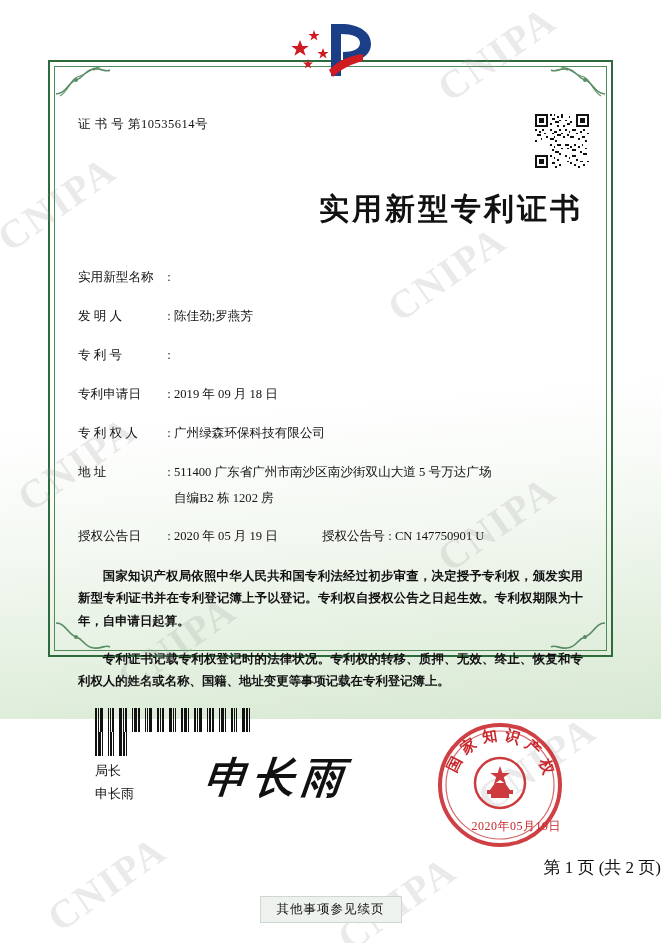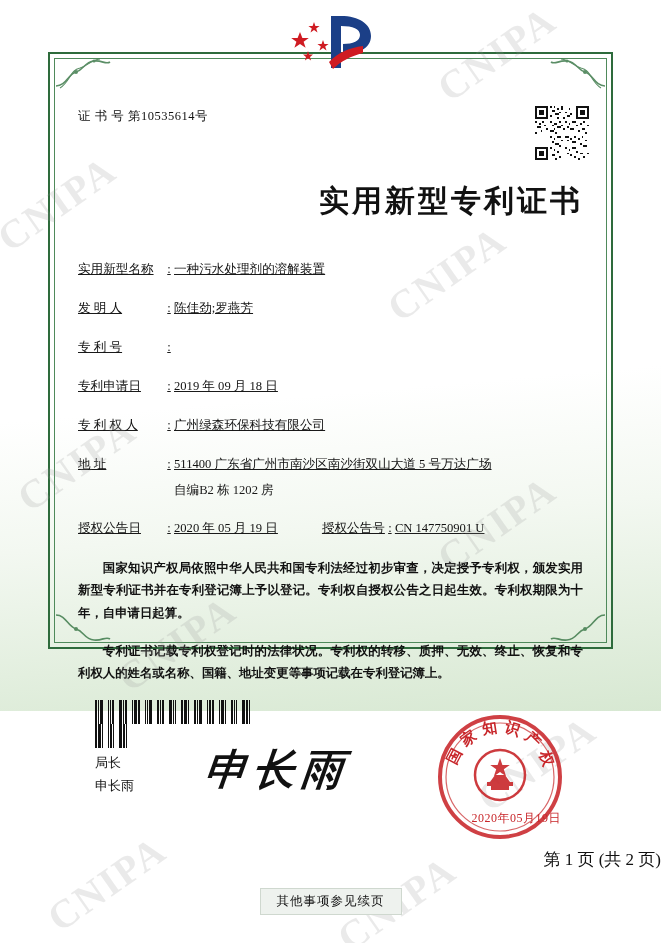--- a/index.html
+++ b/index.html
@@ -31,21 +31,21 @@
     letter-spacing: 2px;
     white-space: nowrap;
     transform: rotate(-35deg);
     transform-origin: center;
   }
 
   
   .page {
     position: absolute;
     left: 0;
-    top: 0;
+    top: 8px;
     width: 661px;
     height: 711px;
     background: linear-gradient(175deg, #ffffff 0%, #ffffff 55%, #f3f8f1 72%, #e3efdf 88%, #d7e8d2 100%);
   }
   .border-outer {
     position: absolute;
     left: 48px;
     top: 52px;
     right: 48px;
     bottom: 62px;
@@ -120,21 +120,20 @@
 
   .fields {
     margin-top: 36px;
     font-size: 12.6px;
     line-height: 1.9;
   }
   .frow {
     display: flex;
     align-items: flex-start;
     margin-bottom: 15px;
-    text-decoration: underline;
   }
   .flabel {
     width: 86px;
     flex: 0 0 86px;
     letter-spacing: 0;
     color: #111;
   }
   .fsep { width: 10px; flex: 0 0 10px; text-align:center; }
   .fvalue { flex: 1 1 auto; color: #111; }
   .fvalue.mono { font-family: "Liberation Serif", serif; }
@@ -409,21 +408,20 @@
 
     <div class="cert-no">证 书 号 第10535614号</div>
 
     <div class="title">实用新型专利证书</div>
 
     <div class="fields">
 
       <div class="frow">
         <div class="flabel">实用新型名称</div>
         <div class="fsep">:</div>
-        <div class="fvalue">一种污水处理剂的溶解装置</div>
       </div>
 
       <div class="frow">
         <div class="flabel">发 明 人</div>
         <div class="fsep">:</div>
         <div class="fvalue">陈佳劲;罗燕芳</div>
       </div>
 
       <div class="frow">
         <div class="flabel">专 利 号</div>

